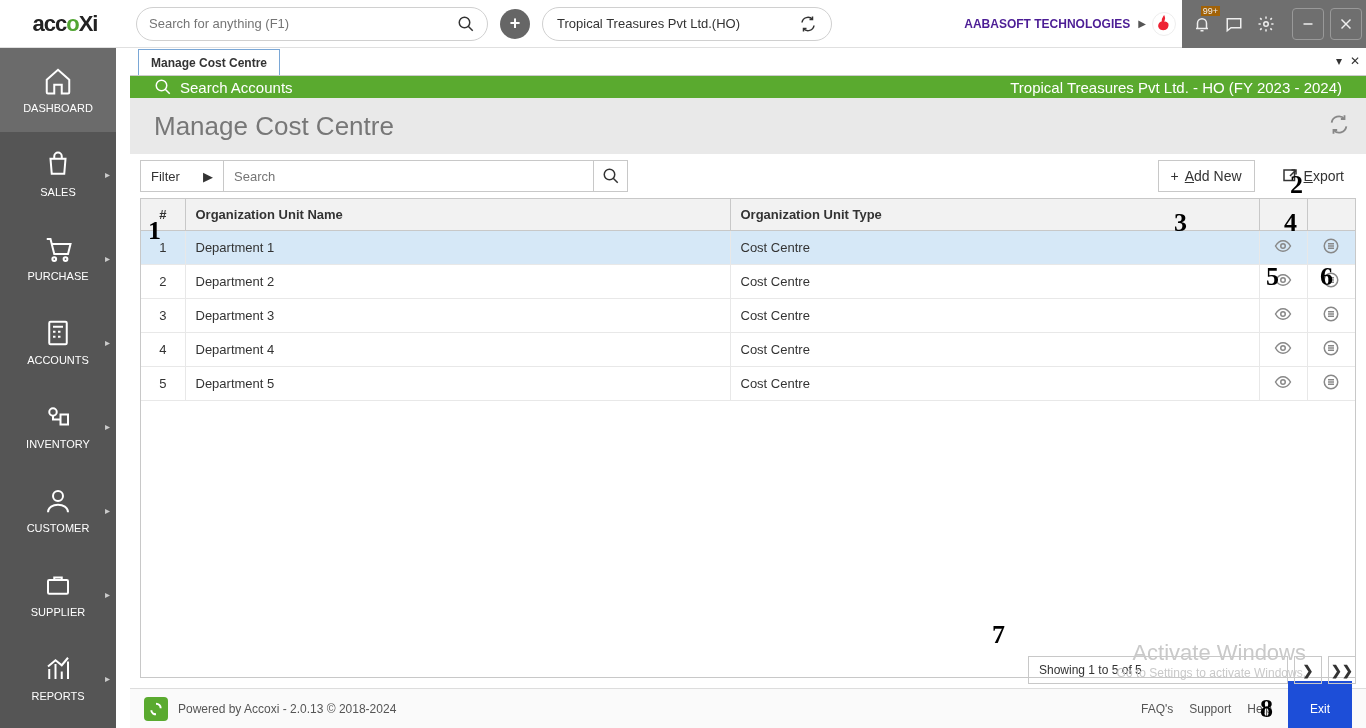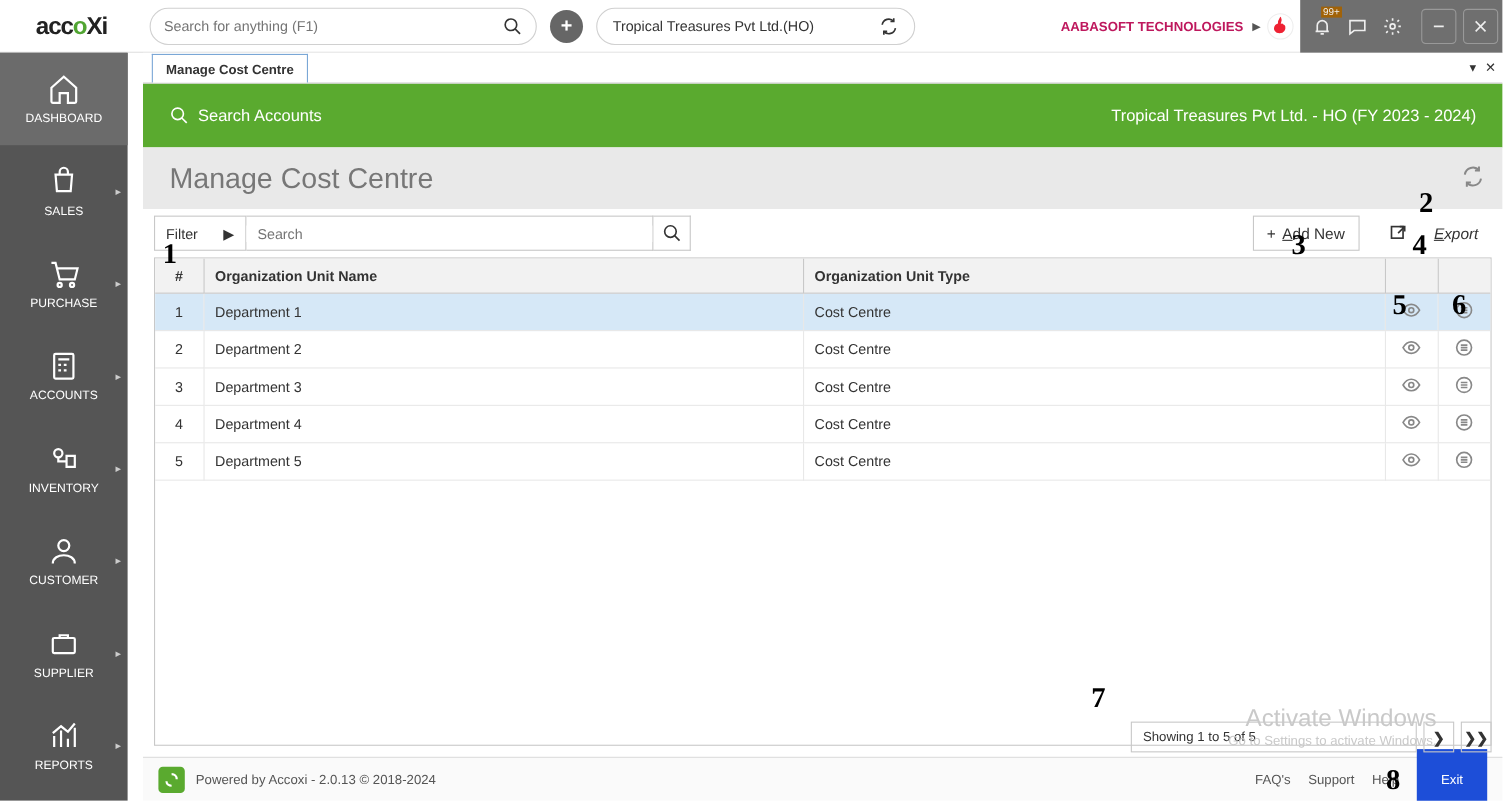--- a/index.html
+++ b/index.html
@@ -9,56 +9,56 @@
 .topbar { height: 48px; display: flex; align-items: center; background: #fff; border-bottom: 1px solid #e0e0e0; }
 .logo { width: 130px; height: 48px; display: flex; align-items: center; justify-content: center; font-weight: 900; font-size: 22px; letter-spacing: -1px; }
 .logo .acc { color: #222; }
 .logo .oxi { color: #51a532; }
 .logo .u { color: #222; } 
 .searchbox { flex: 0 0 352px; height: 34px; border: 1px solid #d0d0d0; border-radius: 17px; display: flex; align-items: center; padding: 0 12px; margin-left: 6px; }
 .searchbox input { border: none; outline: none; flex: 1; font-size: 13px; background: transparent; }
 .circle-btn { width: 30px; height: 30px; border-radius: 50%; background: #666; color: #fff; display: flex; align-items: center; justify-content: center; margin-left: 12px; font-size: 18px; font-weight: bold; cursor: pointer; }
 .company-sel { flex: 0 0 290px; height: 34px; border: 1px solid #d0d0d0; border-radius: 17px; display: flex; align-items: center; padding: 0 14px; margin-left: 12px; font-size: 13px; justify-content: space-between; }
 .top-right { margin-left: auto; display: flex; align-items: center; height: 48px; }
-.userline { font-size: 12px; font-weight: 600; color: #be185d; padding: 0 8px; }
+.userline { font-size: 12px; font-weight: 600; color: #4c1d95; padding: 0 8px; }
 .fireicon { width: 24px; height: 24px; border-radius: 50%; background: #fff; border: 1px solid #eee; display: flex; align-items: center; justify-content: center; margin: 0 6px; color: #e23; }
 .gray-panel { background: #6f6f6f; height: 48px; display: flex; align-items: center; padding: 0 4px; }
 .gray-icon { width: 32px; height: 32px; display: flex; align-items: center; justify-content: center; color: #eee; position: relative; cursor: pointer; }
 .gray-icon .badge { position: absolute; top: -2px; right: -2px; font-size: 9px; background: #a16207; padding: 0 2px; }
 .gray-sep { width: 4px; }
 .win-btn { width: 32px; height: 32px; border: 1px solid #999; border-radius: 4px; margin-left: 6px; display: flex; align-items: center; justify-content: center; color: #eee; cursor: pointer; }
 
 
 .sidebar { position: absolute; top: 48px; left: 0; width: 116px; bottom: 0; background: #555; display: flex; flex-direction: column; }
 .sidebar-item { height: 84px; display: flex; flex-direction: column; align-items: center; justify-content: center; color: #fff; font-size: 11px; cursor: pointer; position: relative; }
 .sidebar-item.dash { background: #6b6b6b; }
 .sidebar-item svg { width: 30px; height: 30px; margin-bottom: 6px; stroke: #fff; fill: none; stroke-width: 1.6; }
 .sidebar-item .arrow { position: absolute; right: 6px; top: 50%; transform: translateY(-50%); font-size: 10px; color: #ccc; }
 
 
 .content { position: absolute; left: 130px; top: 48px; right: 0; bottom: 0; background: #fff; display: flex; flex-direction: column; }
 .tabstrip { height: 28px; border-bottom: 1px solid #ccc; display: flex; align-items: flex-end; padding-left: 8px; position: relative; }
 .tab { height: 26px; border: 1px solid #7aa7d6; border-bottom: none; background: #fff; font-size: 12px; padding: 0 12px; display: flex; align-items: center; font-weight: 600; }
 .tab-close { position: absolute; right: 6px; top: 6px; display: flex; gap: 8px; font-size: 12px; }
 
-.greenbar { height: 58px; background: #5aaa2f; color: #fff; display: flex; align-items: center; padding: 0 24px; font-size: 15px; }
+.greenbar { height: 22px; background: #5aaa2f; color: #fff; display: flex; align-items: center; padding: 0 24px; font-size: 15px; }
 .greenbar .right { margin-left: auto; font-size: 15px; }
 
 .titlebar { height: 56px; background: #e9e9e9; display: flex; align-items: center; padding: 0 24px; position: relative; }
 .pagetitle { font-size: 26px; color: #777; font-weight: 300; }
 .refresh-ic { position: absolute; right: 16px; top: 50%; transform: translateY(-50%); color: #888; }
 
 .toolbar { height: 44px; display: flex; align-items: center; padding: 0 10px; }
 .filterbox { width: 84px; height: 32px; border: 1px solid #c8c8c8; display: flex; align-items: center; padding: 0 10px; font-size: 13px; justify-content: space-between; cursor: pointer; }
 .searchbox2 { width: 370px; height: 32px; border: 1px solid #c8c8c8; border-left: none; display: flex; align-items: center; }
 .searchbox2 input { border: none; outline: none; flex: 1; padding: 0 10px; font-size: 13px; }
 .searchbtn { width: 34px; height: 32px; border: 1px solid #c8c8c8; border-left: none; display: flex; align-items: center; justify-content: center; cursor: pointer; }
 .toolbar .spacer { flex: 1; }
 .addnew { height: 32px; border: 1px solid #c8c8c8; padding: 0 12px; display: flex; align-items: center; gap: 6px; font-size: 14px; cursor: pointer; }
-.exportbtn { height: 32px; padding: 0 12px; display: flex; align-items: center; gap: 24px; font-size: 14px; cursor: pointer; margin-left: 14px; font-style: italic; }
+.exportbtn { height: 32px; padding: 0 12px; display: flex; align-items: center; gap: 5px; font-size: 14px; cursor: pointer; margin-left: 14px; }
 .addnew u, .exportbtn u { text-decoration: underline; }
 
 
 .annot { position: absolute; font-family: "Times New Roman", serif; font-size: 26px; font-weight: 900; color: #000; z-index: 50; pointer-events: none; }
 
 
 .tablewrap { flex: 1; margin: 0 10px 10px 10px; border: 1px solid #c8c8c8; overflow: hidden; display: flex; flex-direction: column; position: relative; }
 table { width: 100%; border-collapse: collapse; font-size: 13px; }
 thead th { text-align: left; background: #f2f2f2; border-bottom: 1px solid #c8c8c8; border-right: 1px solid #c8c8c8; padding: 8px 10px; font-weight: 700; }
 thead th:last-child { border-right: none; }

